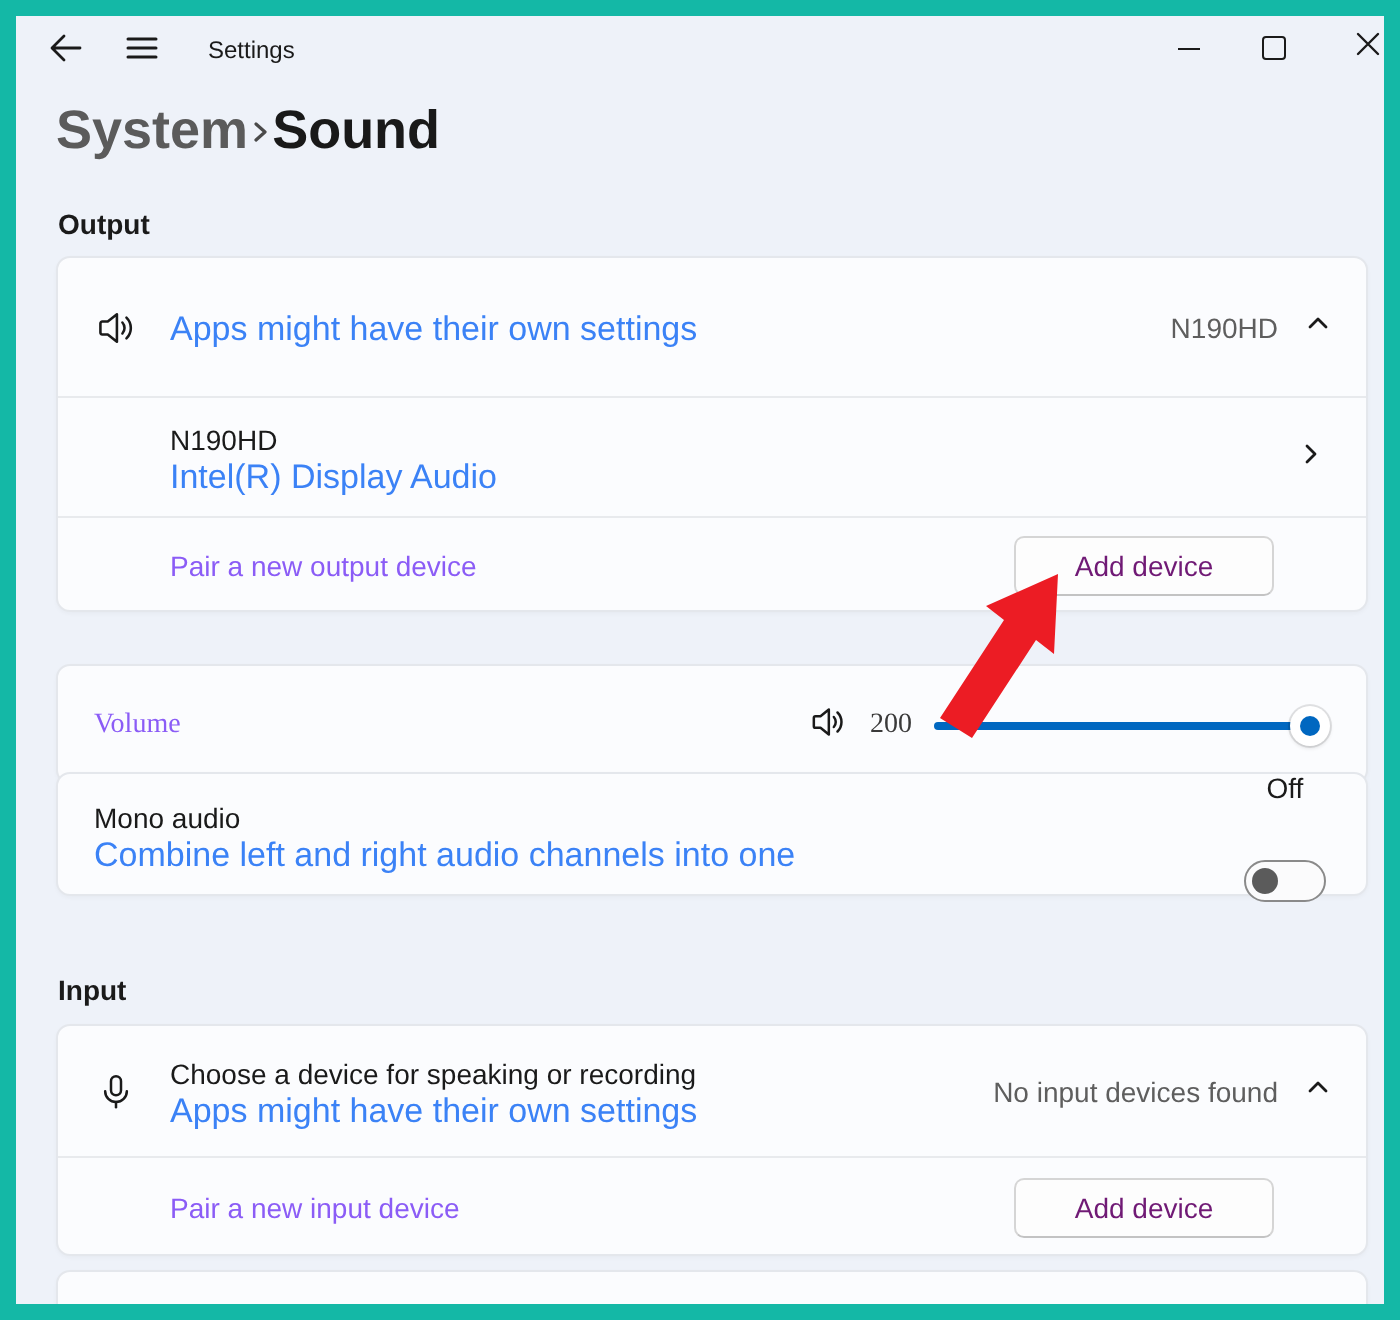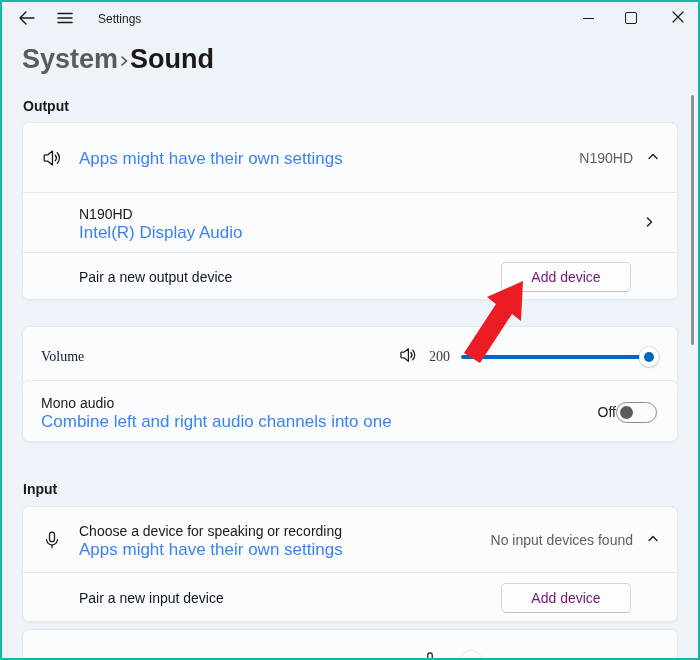--- a/index.html
+++ b/index.html
@@ -1,17 +1,17 @@
 <!DOCTYPE html>
 <html><head>
 <meta charset="utf-8">
 <style>
   html,body{margin:0;padding:0;}
   body{width:700px;height:660px;font-family:"Liberation Sans",sans-serif;-webkit-font-smoothing:antialiased;}
-  .frame{position:relative;box-sizing:border-box;width:700px;height:660px;border:2px solid #14b8a6;
+  .frame{position:relative;box-sizing:border-box;width:700px;height:660px;border:8px solid #14b8a6;
          background:#eef2f9;overflow:hidden;}
   
   .titlebar-btn{position:absolute;top:2px;width:28px;height:28px;display:flex;align-items:center;justify-content:center;cursor:default;}
   .nav-btn{position:absolute;top:5px;width:26px;height:26px;display:flex;align-items:center;justify-content:center;border-radius:4px;}
   .app-title{position:absolute;left:96px;top:10px;font-size:12px;color:#1a1a1a;}
   .min-line{width:11px;height:1px;background:#1a1a1a;margin-top:1px;}
   .max-box{width:10px;height:10px;border:1.2px solid #1a1a1a;border-radius:2px;}
   
   .breadcrumb{position:absolute;left:20px;top:42px;display:flex;align-items:center;gap:0;}
   .crumb-parent{font-size:27px;font-weight:600;color:#5b5b5b;}
@@ -20,21 +20,21 @@
   .section-header{position:absolute;left:21px;font-size:14px;font-weight:700;color:#1a1a1a;}
   .card{position:absolute;left:20px;width:656px;box-sizing:border-box;background:#fbfcfe;
         border:1px solid #e4e7ec;border-radius:7px;box-shadow:0 1px 2px rgba(0,0,0,0.03);}
   .divider{height:1px;background:#e8eaed;margin:0;}
   .row{position:relative;display:flex;align-items:center;}
   .row-texts .t1{font-size:14px;color:#1a1a1a;line-height:18px;}
   .row-texts .t2{font-size:17px;color:#3b82f6;line-height:16px;margin-top:2px;}
   .lead-icon{width:22px;display:flex;justify-content:center;margin:0 16px 0 18px;}
   .right-group{position:absolute;right:18px;display:flex;align-items:center;gap:14px;}
   .value-text{font-size:14px;color:#5e5e5e;}
-  .plain-label{font-size:14px;color:#0f172a;margin-left:56px;text-align:center;}
+  .plain-label{font-size:14px;color:#8b5cf6;margin-left:56px;text-align:center;}
   .btn{position:absolute;right:46px;width:130px;height:30px;box-sizing:border-box;background:#fdfdfd;
        border:1px solid #d5d5d5;border-bottom-color:#c3c3c3;border-radius:5px;font-size:14px;color:#701a75;
        font-family:"Liberation Sans",sans-serif;display:flex;align-items:center;justify-content:center;cursor:pointer;}
   
   .slider{position:relative;width:190px;height:20px;display:flex;align-items:center;}
   .slider-track{width:100%;height:4px;border-radius:2px;background:#0067c0;}
   .slider-thumb{position:absolute;right:-8px;top:0;width:20px;height:20px;border-radius:50%;background:#ffffff;
                 box-shadow:0 0 0 1px rgba(0,0,0,0.10),0 1px 2px rgba(0,0,0,0.12);display:flex;align-items:center;justify-content:center;}
   .slider-thumb::after{content:"";width:10px;height:10px;border-radius:50%;background:#0067c0;}
   
@@ -156,21 +156,21 @@
       </div>
     </div>
   </div>
 
   <div class="card" style="top:378px;height:62px;">
     <div class="row" style="height:62px;">
       <div class="row-texts" style="margin-left:18px;">
         <div class="t1">Mono audio</div>
         <div class="t2">Combine left and right audio channels into one</div>
       </div>
-      <div class="right-group" style="right:20px;gap:0;">
+      <div class="right-group" style="right:20px;gap:28px;flex-direction:column;">
         <span style="font-size:14px;color:#1a1a1a;">Off</span>
         <div class="toggle">
           <div class="knob"></div>
         </div>
       </div>
     </div>
   </div>
 
   <div class="section-header" style="top:479px;">Input</div>
 

